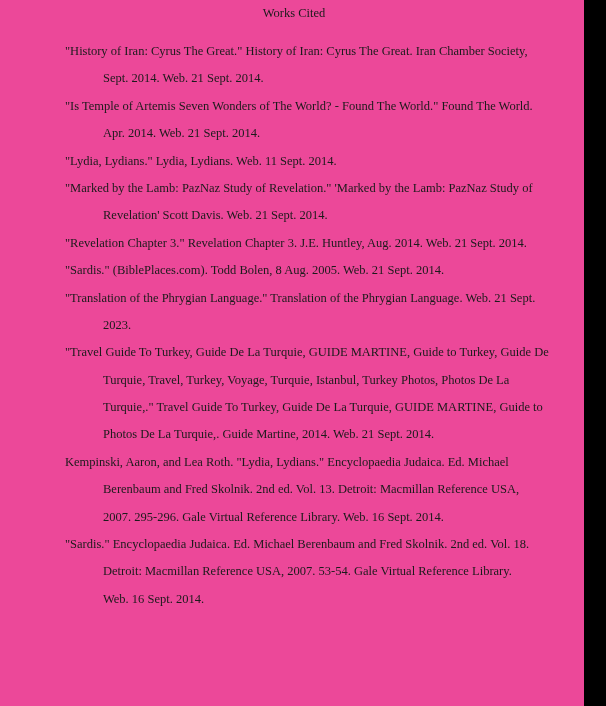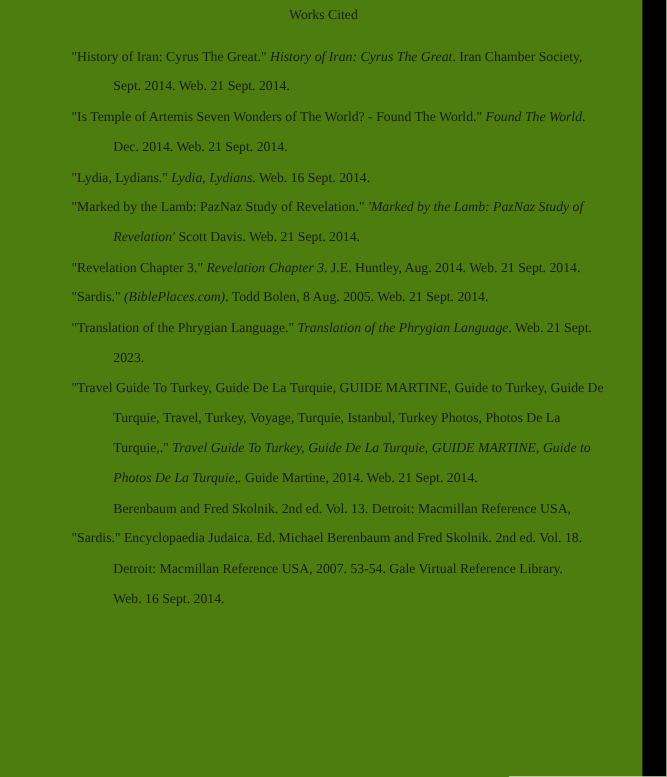--- a/index.html
+++ b/index.html
@@ -4,21 +4,21 @@
 <style>
   html, body {
     margin: 0;
     padding: 0;
     background: #ffffff;
   }
   .page {
     position: relative;
     width: 606px;
     height: 706px;
-    background: #4d7c0f;
+    background: #ec4899;
     overflow: hidden;
     font-family: "Liberation Serif", serif;
     color: #1b1b1b;
   }
   .edge-bar {
     position: absolute;
     top: 0;
     right: 0;
     width: 22px;
     height: 706px;
@@ -53,40 +53,39 @@
   .line {
     height: 27.4px;
     line-height: 27.4px;
     font-size: 12.5px;
     white-space: nowrap;
   }
   .line.indent {
     padding-left: 38px;
   }
   .seg.i {
-    font-style: italic;
   }
 </style>
 </head>
 <body>
 
 <div class="page">
   <div class="text-area">
     <div class="doc-title">Works Cited</div>
     <div class="citations">
         <div class="entry">
           <div class="line"><span class="seg">"History of Iran: Cyrus The Great." </span><span class="seg i">History of Iran: Cyrus The Great</span><span class="seg">. Iran Chamber Society,</span></div>
           <div class="line indent"><span class="seg">Sept. 2014. Web. 21 Sept. 2014.</span></div>
         </div>
         <div class="entry">
           <div class="line"><span class="seg">"Is Temple of Artemis Seven Wonders of The World? - Found The World." </span><span class="seg i">Found The World</span><span class="seg">.</span></div>
-          <div class="line indent"><span class="seg">Dec. 2014. Web. 21 Sept. 2014.</span></div>
+          <div class="line indent"><span class="seg">Apr. 2014. Web. 21 Sept. 2014.</span></div>
         </div>
         <div class="entry">
-          <div class="line"><span class="seg">"Lydia, Lydians." </span><span class="seg i">Lydia, Lydians</span><span class="seg">. Web. 16 Sept. 2014.</span></div>
+          <div class="line"><span class="seg">"Lydia, Lydians." </span><span class="seg i">Lydia, Lydians</span><span class="seg">. Web. 11 Sept. 2014.</span></div>
         </div>
         <div class="entry">
           <div class="line"><span class="seg">"Marked by the Lamb: PazNaz Study of Revelation." </span><span class="seg i">'Marked by the Lamb: PazNaz Study of</span></div>
           <div class="line indent"><span class="seg i">Revelation'</span><span class="seg"> Scott Davis. Web. 21 Sept. 2014.</span></div>
         </div>
         <div class="entry">
           <div class="line"><span class="seg">"Revelation Chapter 3." </span><span class="seg i">Revelation Chapter 3</span><span class="seg">. J.E. Huntley, Aug. 2014. Web. 21 Sept. 2014.</span></div>
         </div>
         <div class="entry">
           <div class="line"><span class="seg">"Sardis." </span><span class="seg i">(BiblePlaces.com)</span><span class="seg">. Todd Bolen, 8 Aug. 2005. Web. 21 Sept. 2014.</span></div>
@@ -95,21 +94,23 @@
           <div class="line"><span class="seg">"Translation of the Phrygian Language." </span><span class="seg i">Translation of the Phrygian Language</span><span class="seg">. Web. 21 Sept.</span></div>
           <div class="line indent"><span class="seg">2023.</span></div>
         </div>
         <div class="entry">
           <div class="line"><span class="seg">"Travel Guide To Turkey, Guide De La Turquie, GUIDE MARTINE, Guide to Turkey, Guide De</span></div>
           <div class="line indent"><span class="seg">Turquie, Travel, Turkey, Voyage, Turquie, Istanbul, Turkey Photos, Photos De La</span></div>
           <div class="line indent"><span class="seg">Turquie,." </span><span class="seg i">Travel Guide To Turkey, Guide De La Turquie, GUIDE MARTINE, Guide to</span></div>
           <div class="line indent"><span class="seg i">Photos De La Turquie,.</span><span class="seg"> Guide Martine, 2014. Web. 21 Sept. 2014.</span></div>
         </div>
         <div class="entry">
+          <div class="line"><span class="seg">Kempinski, Aaron, and Lea Roth. "Lydia, Lydians." Encyclopaedia Judaica. Ed. Michael</span></div>
           <div class="line indent"><span class="seg">Berenbaum and Fred Skolnik. 2nd ed. Vol. 13. Detroit: Macmillan Reference USA,</span></div>
+          <div class="line indent"><span class="seg">2007. 295-296. Gale Virtual Reference Library. Web. 16 Sept. 2014.</span></div>
         </div>
         <div class="entry">
           <div class="line"><span class="seg">"Sardis." Encyclopaedia Judaica. Ed. Michael Berenbaum and Fred Skolnik. 2nd ed. Vol. 18.</span></div>
           <div class="line indent"><span class="seg">Detroit: Macmillan Reference USA, 2007. 53-54. Gale Virtual Reference Library.</span></div>
           <div class="line indent"><span class="seg">Web. 16 Sept. 2014.</span></div>
         </div>
       </div>
   </div>
   <div class="edge-bar"></div>
 </div>

